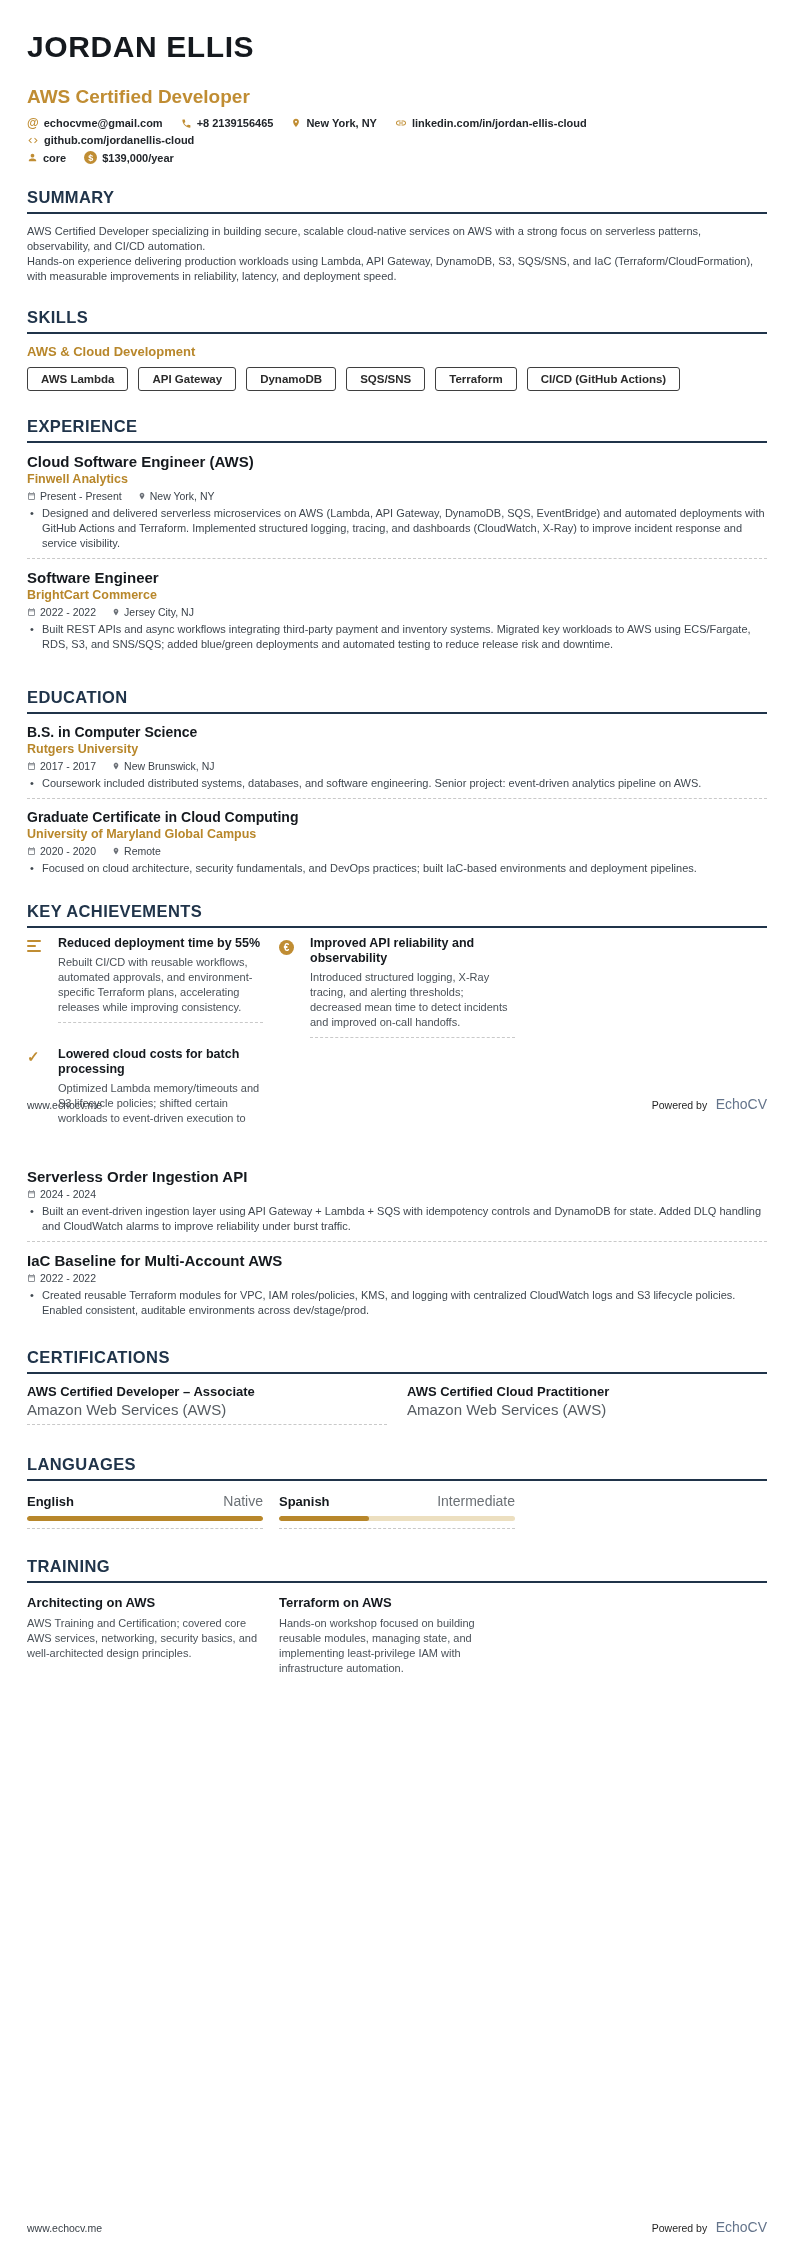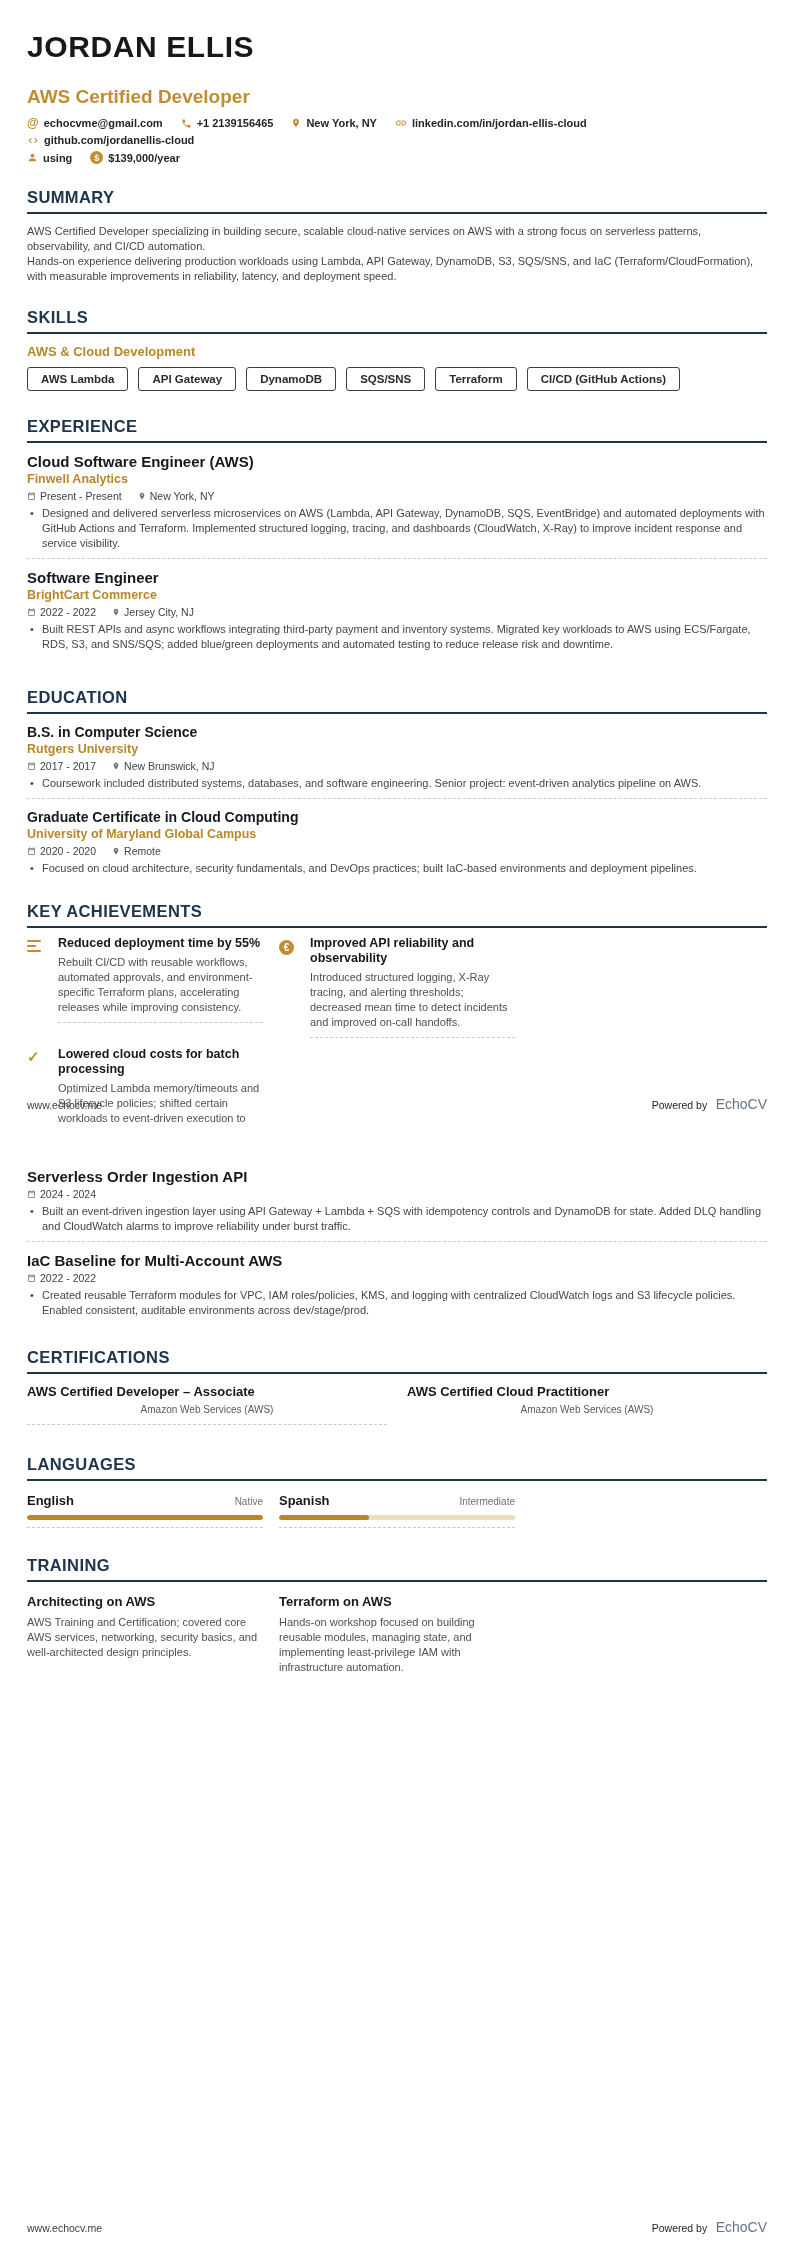--- a/index.html
+++ b/index.html
@@ -50,25 +50,25 @@
   .ach-main { flex:1; min-width:0; }
   .ach-title { font-size:12.5px; line-height:15px; font-weight:bold; color:#15191e; }
   .ach-text { margin-top:4px; font-size:11px; line-height:15px; color:#4a5158; }
   .lines-icon { display:flex; flex-direction:column; gap:3px; padding-top:3px; }
   .lines-icon i { display:block; height:2px; background:#c08d33; border-radius:1px; }
   .lines-icon i:nth-child(1){ width:14px; } .lines-icon i:nth-child(2){ width:9px; } .lines-icon i:nth-child(3){ width:14px; }
   .euro-coin { width:15px; height:15px; border-radius:50%; background:#c08d33; color:#fff; font-weight:bold; font-size:10px; display:inline-flex; align-items:center; justify-content:center; }
   .check-icon { color:#c08d33; font-size:15px; font-weight:bold; line-height:15px; }
 
   .cert-title { font-size:13px; line-height:16px; font-weight:bold; color:#15191e; }
-  .cert-org { margin-top:3px; font-size:10px; line-height:14px; color:#555b61;text-align:center; }
+  .cert-org { margin-top:3px; font-size:15px; line-height:14px; color:#555b61; }
 
   .lang-row { display:flex; justify-content:space-between; align-items:baseline; }
   .lang-name { font-size:13px; line-height:16px; font-weight:bold; color:#15191e; }
-  .lang-level { font-size:10px; color:#6b7075;padding-left:32px; }
+  .lang-level { font-size:14px; color:#6b7075;padding-left:32px; }
   .bar { height:5px; border-radius:3px; background:#ecdfc0; margin-top:6px; overflow:hidden; }
   .bar-fill { height:100%; background:#b8872b; border-radius:3px; }
 
   .train-title { font-size:13px; line-height:16px; font-weight:bold; color:#15191e; }
   .train-text { margin-top:5px; font-size:11px; line-height:15px; color:#4a5158; }
 
   .footer { position:absolute; left:27px; right:27px; bottom:10px; display:flex; justify-content:space-between; align-items:baseline; }
   .footer-left { font-size:10.5px; color:#3a4148; }
   .powered { font-size:10.5px; color:#1f1f1f; }
   .brand { font-size:14px; color:#64748b; margin-left:4px; }
@@ -88,21 +88,21 @@
       <span class="contact-item">
         <span class="cic at-glyph">@</span>
         <span>echocvme@gmail.com</span>
       </span>
       <span class="contact-item">
         <span class="cic">
             <svg width="11" height="11" viewBox="0 0 24 24" fill="currentColor">
               <path d="M6.6 10.8c1.4 2.6 3.6 4.8 6.2 6.2l2.1-2.1c.3-.3.7-.4 1-.2 1.1.4 2.3.6 3.6.6.6 0 1 .4 1 1V20c0 .6-.4 1-1 1C10.8 21 3 13.2 3 4.5c0-.6.4-1 1-1h3.7c.6 0 1 .4 1 1 0 1.2.2 2.4.6 3.6.1.3 0 .7-.2 1l-2.5 1.7z"></path>
             </svg>
           </span>
-        <span>+1 2139156465</span>
+        <span>+8 2139156465</span>
       </span>
       <span class="contact-item">
         <span class="cic">
             <svg width="10" height="12" viewBox="0 0 24 24" fill="currentColor">
               <path d="M12 2C8.1 2 5 5.1 5 9c0 5.2 7 13 7 13s7-7.8 7-13c0-3.9-3.1-7-7-7zm0 9.5a2.5 2.5 0 1 1 0-5 2.5 2.5 0 0 1 0 5z"></path>
             </svg>
           </span>
         <span>New York, NY</span>
       </span>
       <span class="contact-item">
@@ -123,21 +123,21 @@
       </span>
     </div>
 
     <div class="contact-row r2">
       <span class="contact-item">
         <span class="cic">
             <svg width="11" height="11" viewBox="0 0 24 24" fill="currentColor">
               <path d="M12 12c2.2 0 4-1.8 4-4s-1.8-4-4-4-4 1.8-4 4 1.8 4 4 4zm0 2c-2.7 0-8 1.3-8 4v2h16v-2c0-2.7-5.3-4-8-4z"></path>
             </svg>
           </span>
-        <span>using</span>
+        <span>core</span>
       </span>
       <span class="contact-item">
         <span class="cic coin">$</span>
         <span>$139,000/year</span>
       </span>
     </div>
 
     <section class="sec-block">
       <h2 class="sec">SUMMARY</h2>
       <div class="summary-body">

